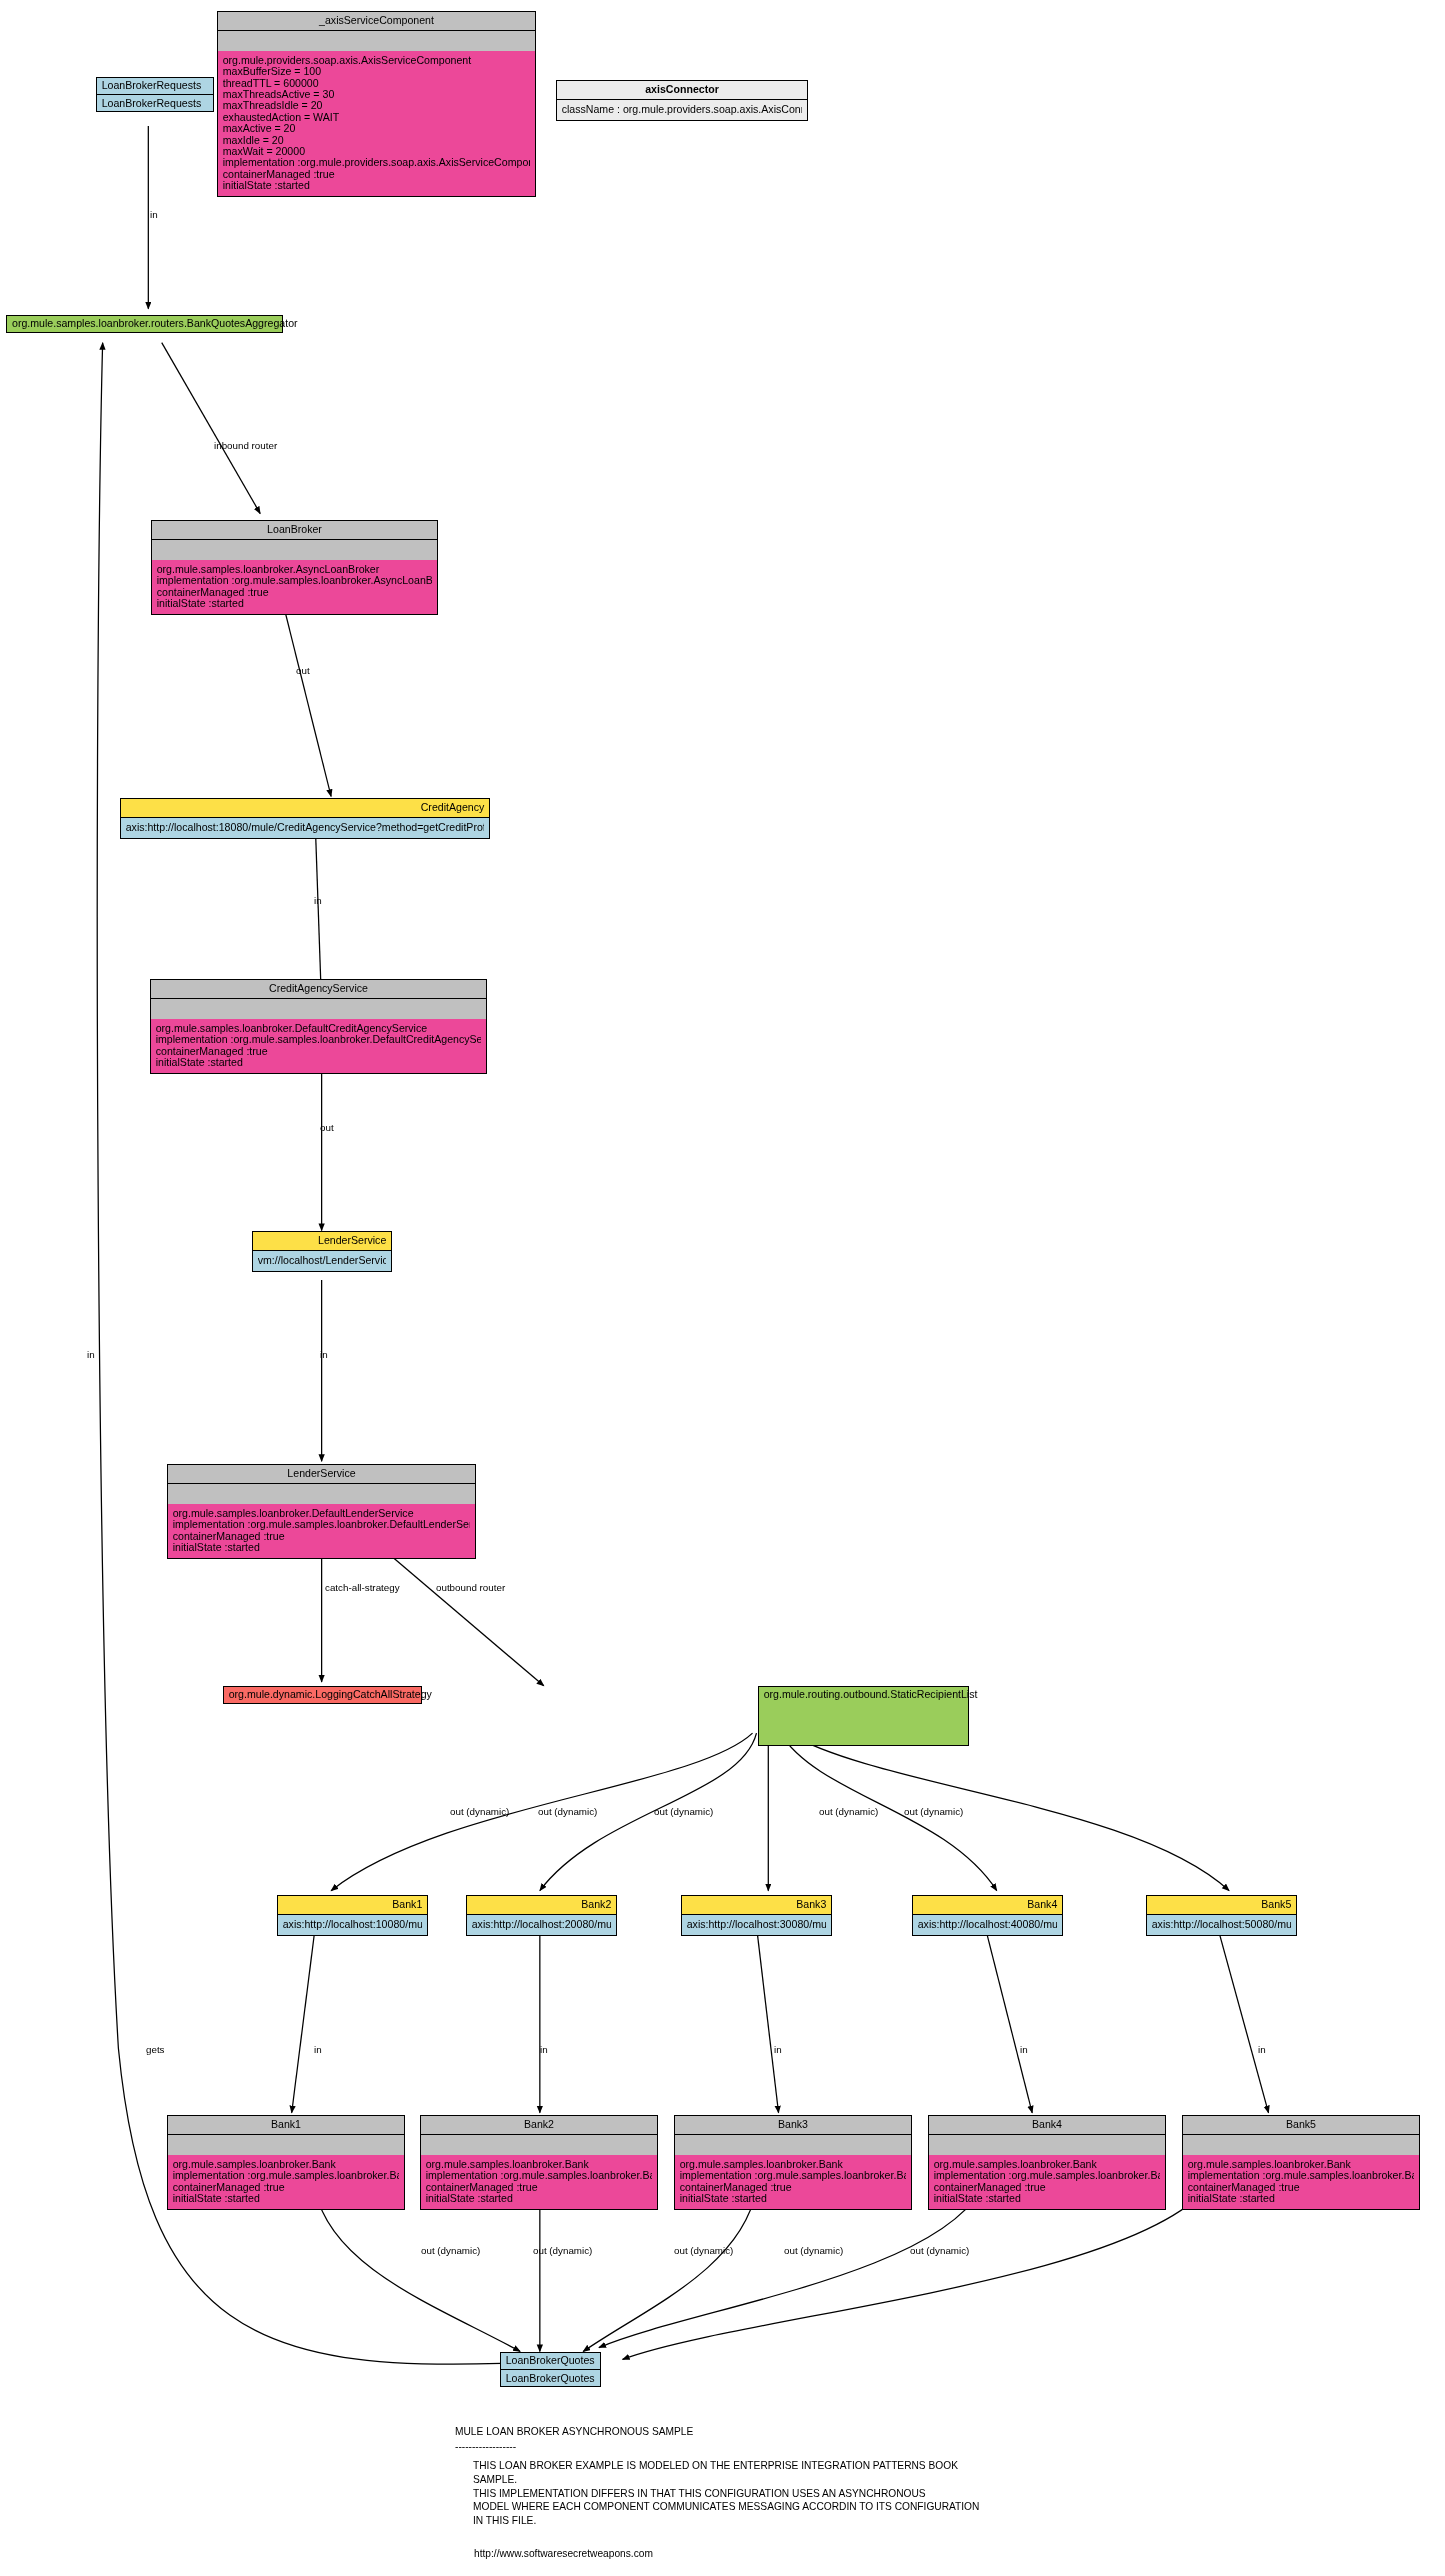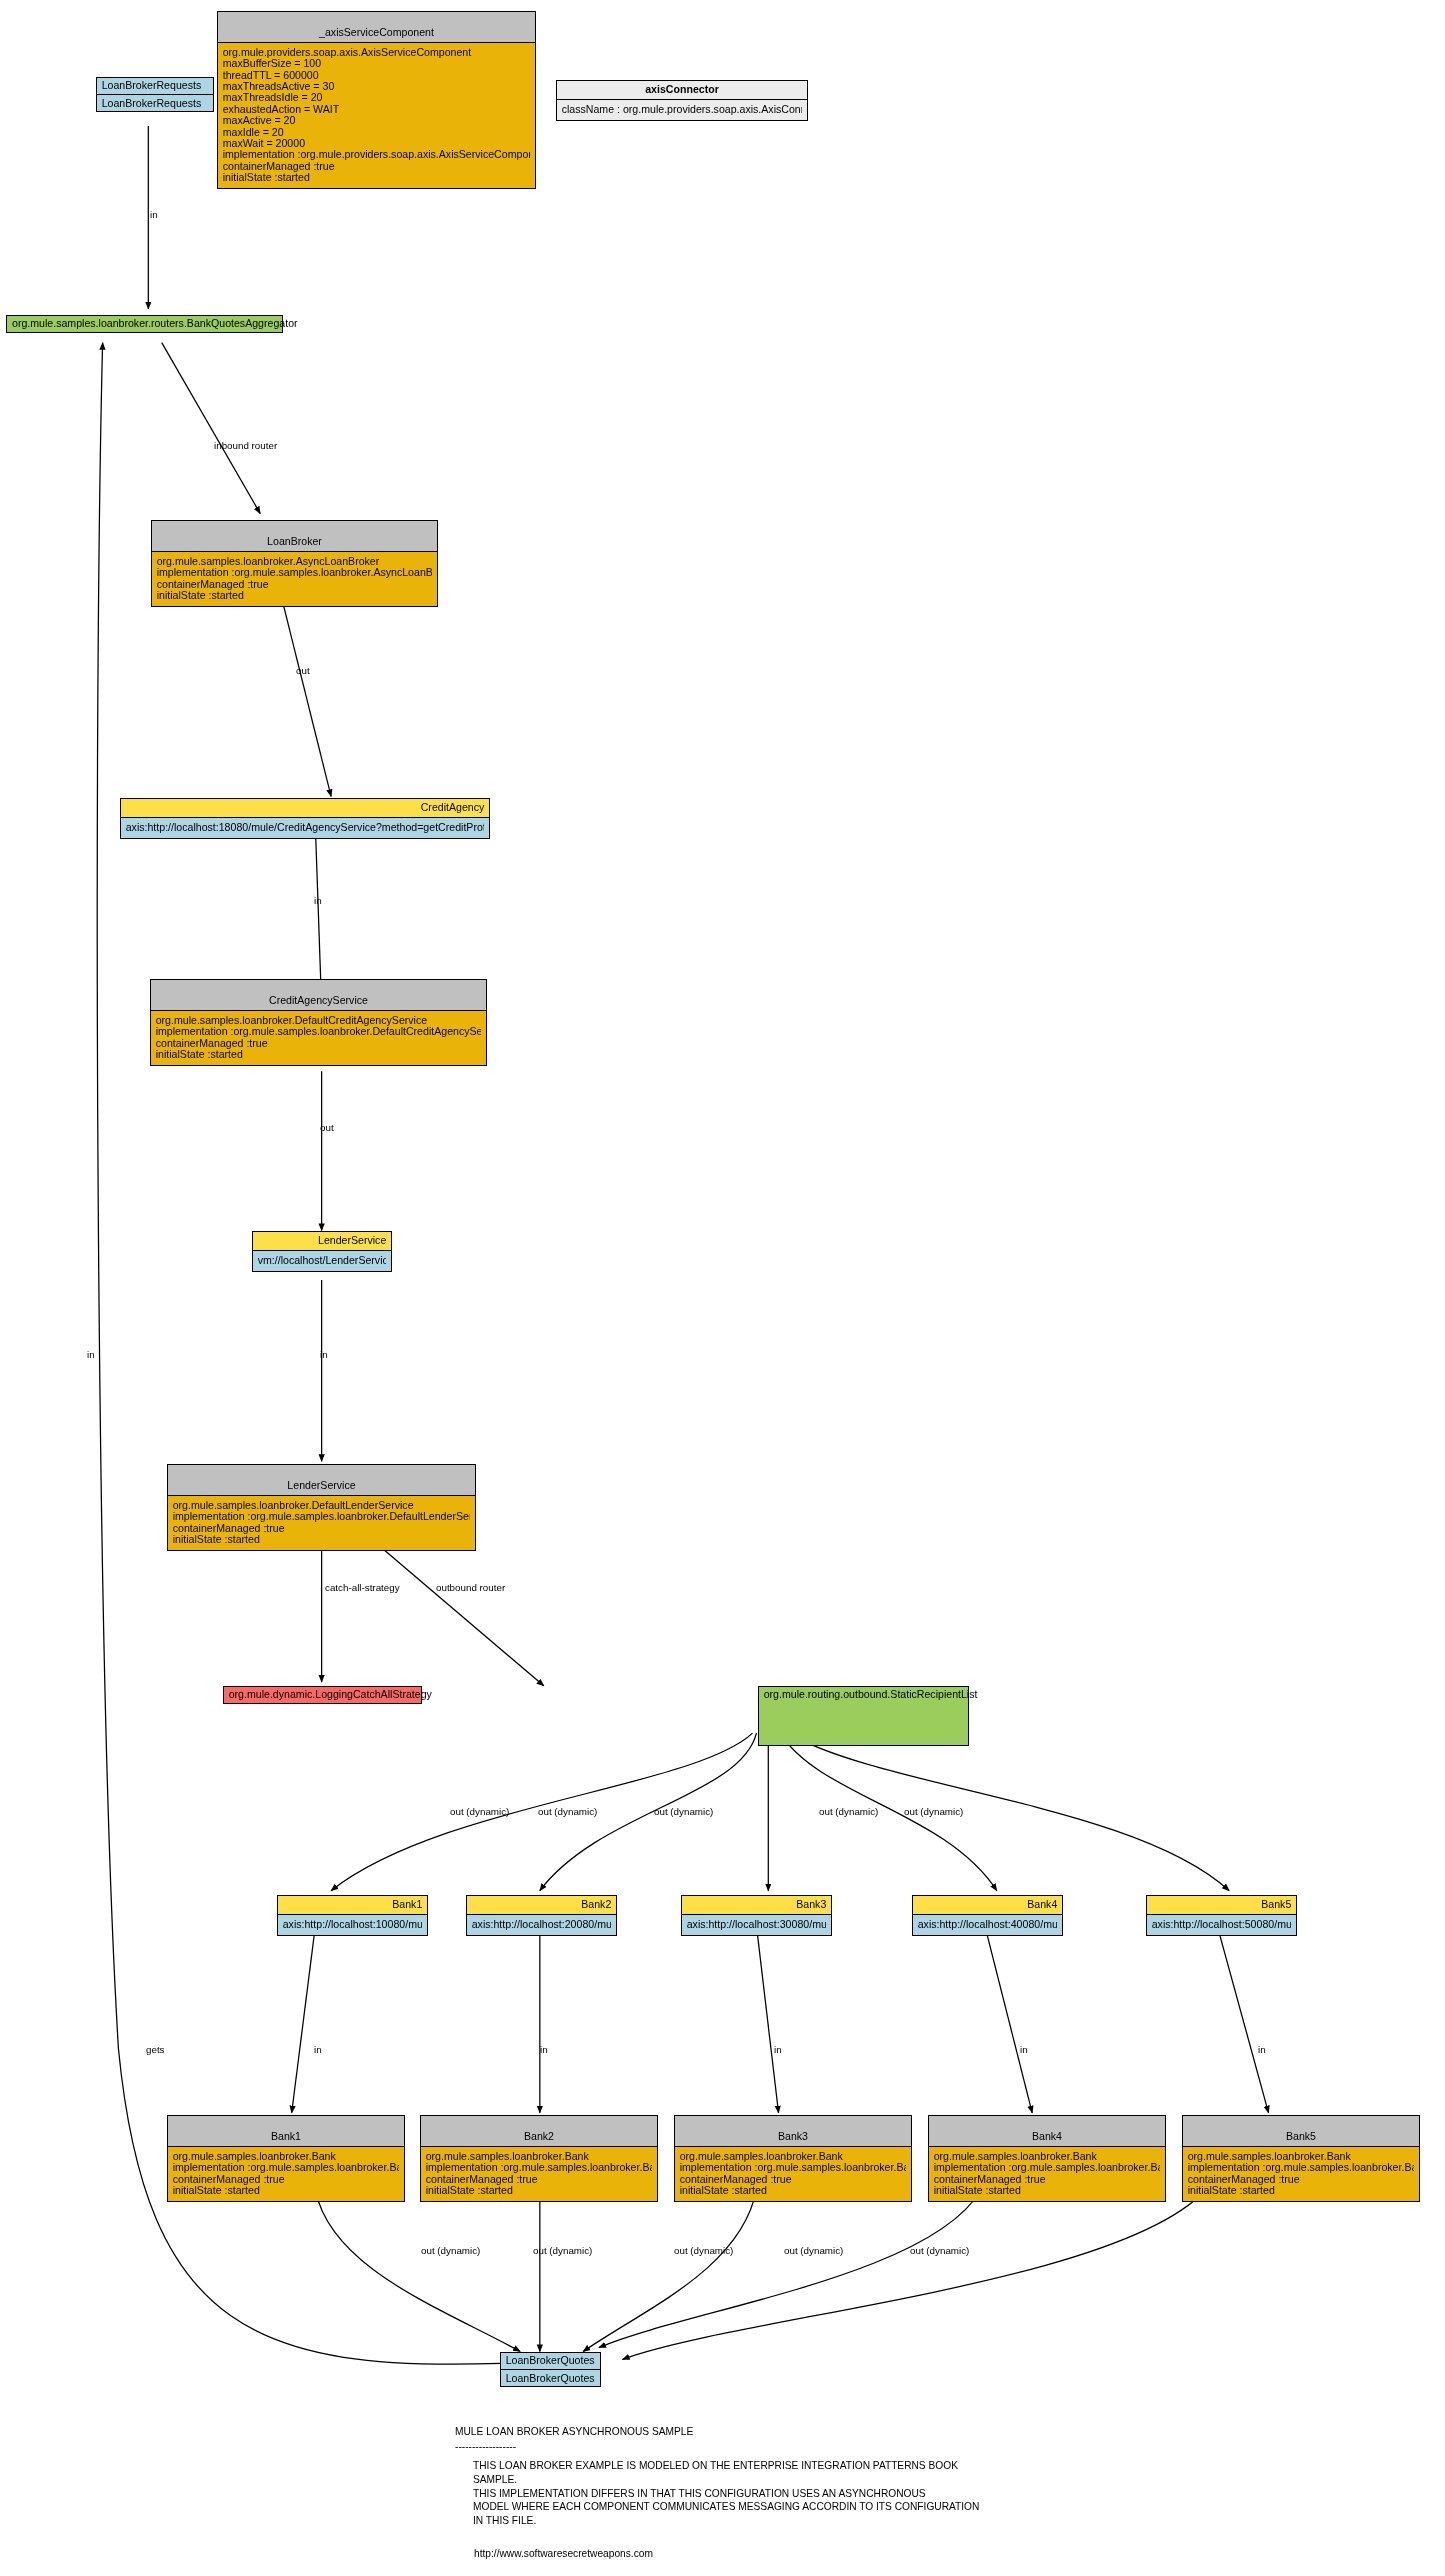--- a/index.html
+++ b/index.html
@@ -47,22 +47,22 @@
     box-sizing: border-box;
     padding: 3.9px 4.7px 4.7px 4.7px;
   }
   .node .body .line {
     white-space: nowrap;
     padding: 0.4px 0;
     overflow: hidden;
   }
   
   .comp { background: #c0c0c0; }
-  .comp .title { background: #c0c0c0; margin-top: 12px; }
-  .comp .body  { background: #eab308; }
+  .comp .title { background: #c0c0c0; }
+  .comp .body  { background: #ec4899; margin-top: 20px; }
   
   .endpoint { background: #aed5e3; }
   .endpoint .title { background: #fde047; text-align: right; }
   .endpoint .body  { background: #aed5e3; }
   .endpoint .body .line { text-align: left; }
   
   .descr { background: #ececec; }
   .descr .title { background: #ececec; font-weight: bold; }
   .descr .body  { background: #ececec; }
   

